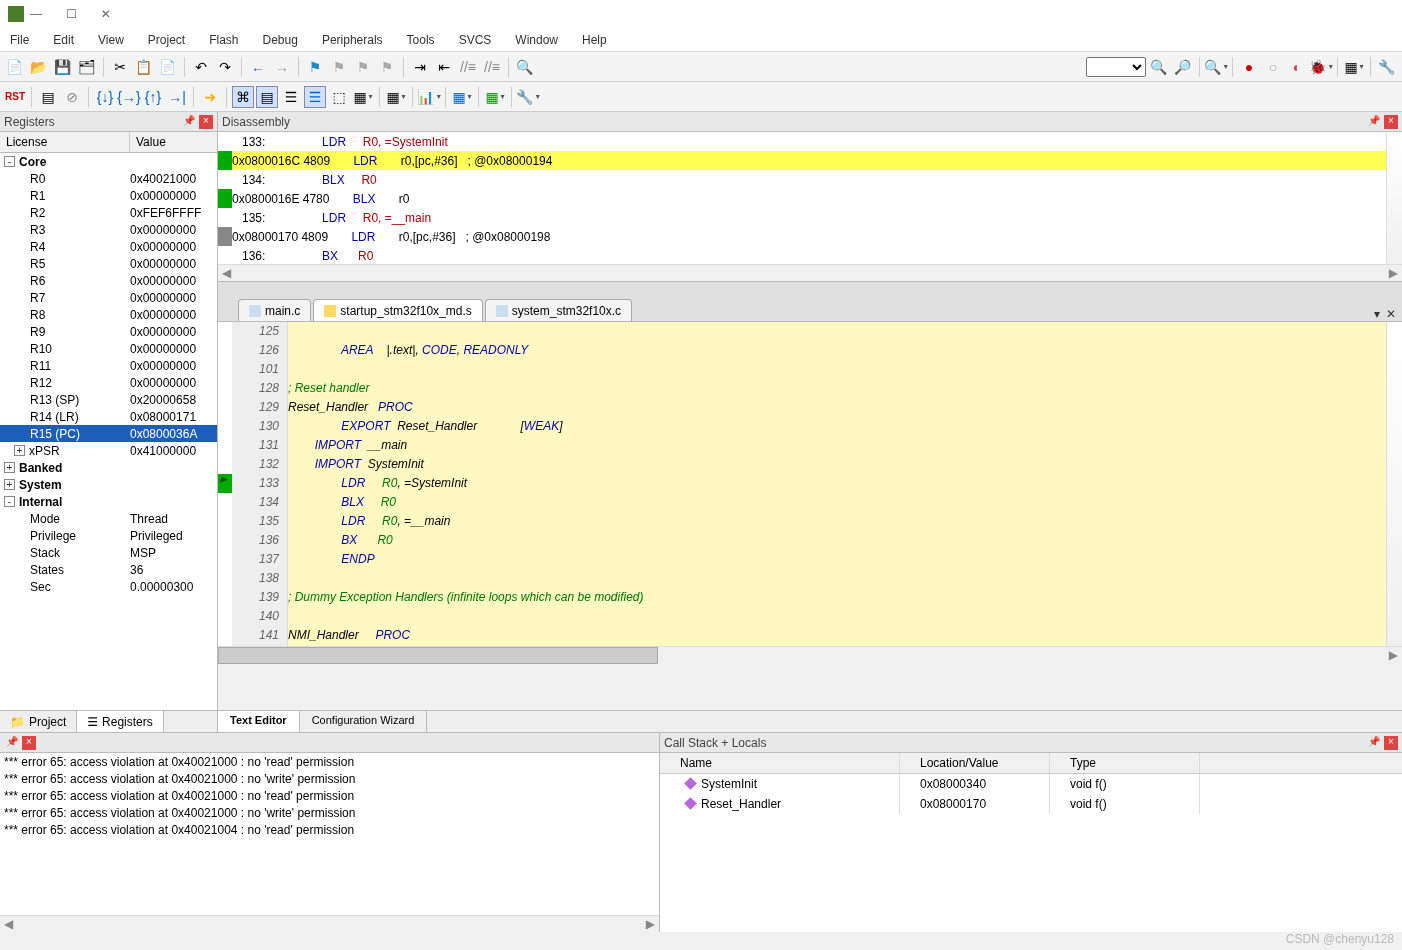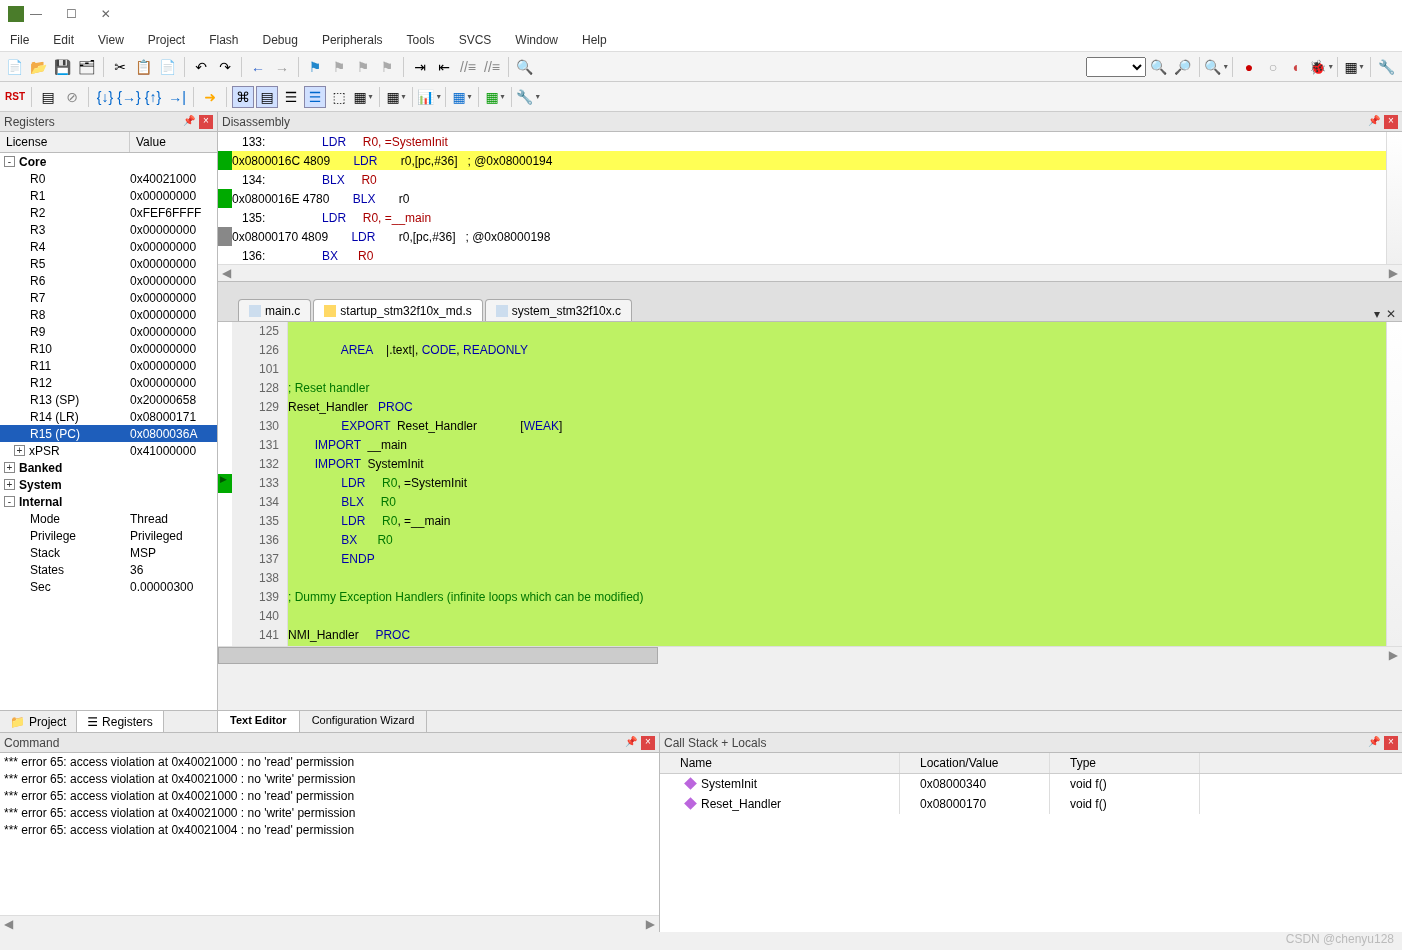--- a/index.html
+++ b/index.html
@@ -54,21 +54,21 @@
 .c-grn { color:#070; }
 .hscroll { height:17px; background:#f0f0f0; border-top:1px solid #ddd; display:flex; align-items:center; justify-content:space-between; padding:0 4px; color:#888; }
 
 .edtabs { height:40px; background:#e0e0e0; display:flex; align-items:flex-end; padding-left:20px; border-bottom:1px solid #bbb; }
 .edtab { height:22px; padding:0 10px; display:flex; align-items:center; gap:4px; border:1px solid #aaa; border-bottom:none; background:#f4f4f4; margin-right:2px; border-radius:4px 4px 0 0; cursor:pointer; font-size:11px; }
 .edtab.active { background:#fff; }
 .edtab .fi { width:12px; height:12px; }
 .fi-c { background:#cde; }
 .fi-s { background:#ffd966; }
 .tabright { margin-left:auto; display:flex; gap:6px; padding-right:6px; font-size:11px; color:#333; }
-.editor { flex:1; display:flex; overflow:hidden; background:#bef264; }
+.editor { flex:1; display:flex; overflow:hidden; background:#fef9c3;font-style:italic; }
 .egutter { width:56px; background:#eee; border-right:1px solid #ddd; text-align:right; padding-right:8px; color:#666; }
 .egutter div { height:19px; line-height:19px; }
 .emark { width:14px; background:#fff; }
 .emark div { height:19px; }
 .emark .cur { background:#0a0; position:relative; }
 .emark .cur::after { content:"▶"; color:#050; font-size:9px; position:absolute; left:2px; }
 .ecode { flex:1; overflow:hidden; }
 .ecode div { height:19px; line-height:19px; white-space:pre; }
 .edbottabs { height:22px; background:#eee; border-top:1px solid #bbb; display:flex;margin-top:47px; }
 .edbtab { padding:3px 12px; border-right:1px solid #bbb; font-size:11px; cursor:pointer; }
@@ -575,21 +575,20 @@
 
     <div class="edbottabs">
       <div class="edbtab active">Text Editor</div>
       <div class="edbtab">Configuration Wizard</div>
     </div>
   </div>
 
   <div class="bottom">
     <div class="cmd-panel">
       <div class="panel-hdr">
-        <div class="ttl">Command</div>
         <div class="pinbtn">📌</div>
         <div class="xbtn">×</div>
       </div>
       <div class="cmd-body mono" id="cmdbody">
           <div>*** error 65: access violation at 0x40021000 : no 'read' permission</div>
           <div>*** error 65: access violation at 0x40021000 : no 'write' permission</div>
           <div>*** error 65: access violation at 0x40021000 : no 'read' permission</div>
           <div>*** error 65: access violation at 0x40021000 : no 'write' permission</div>
           <div>*** error 65: access violation at 0x40021004 : no 'read' permission</div>
         </div>

